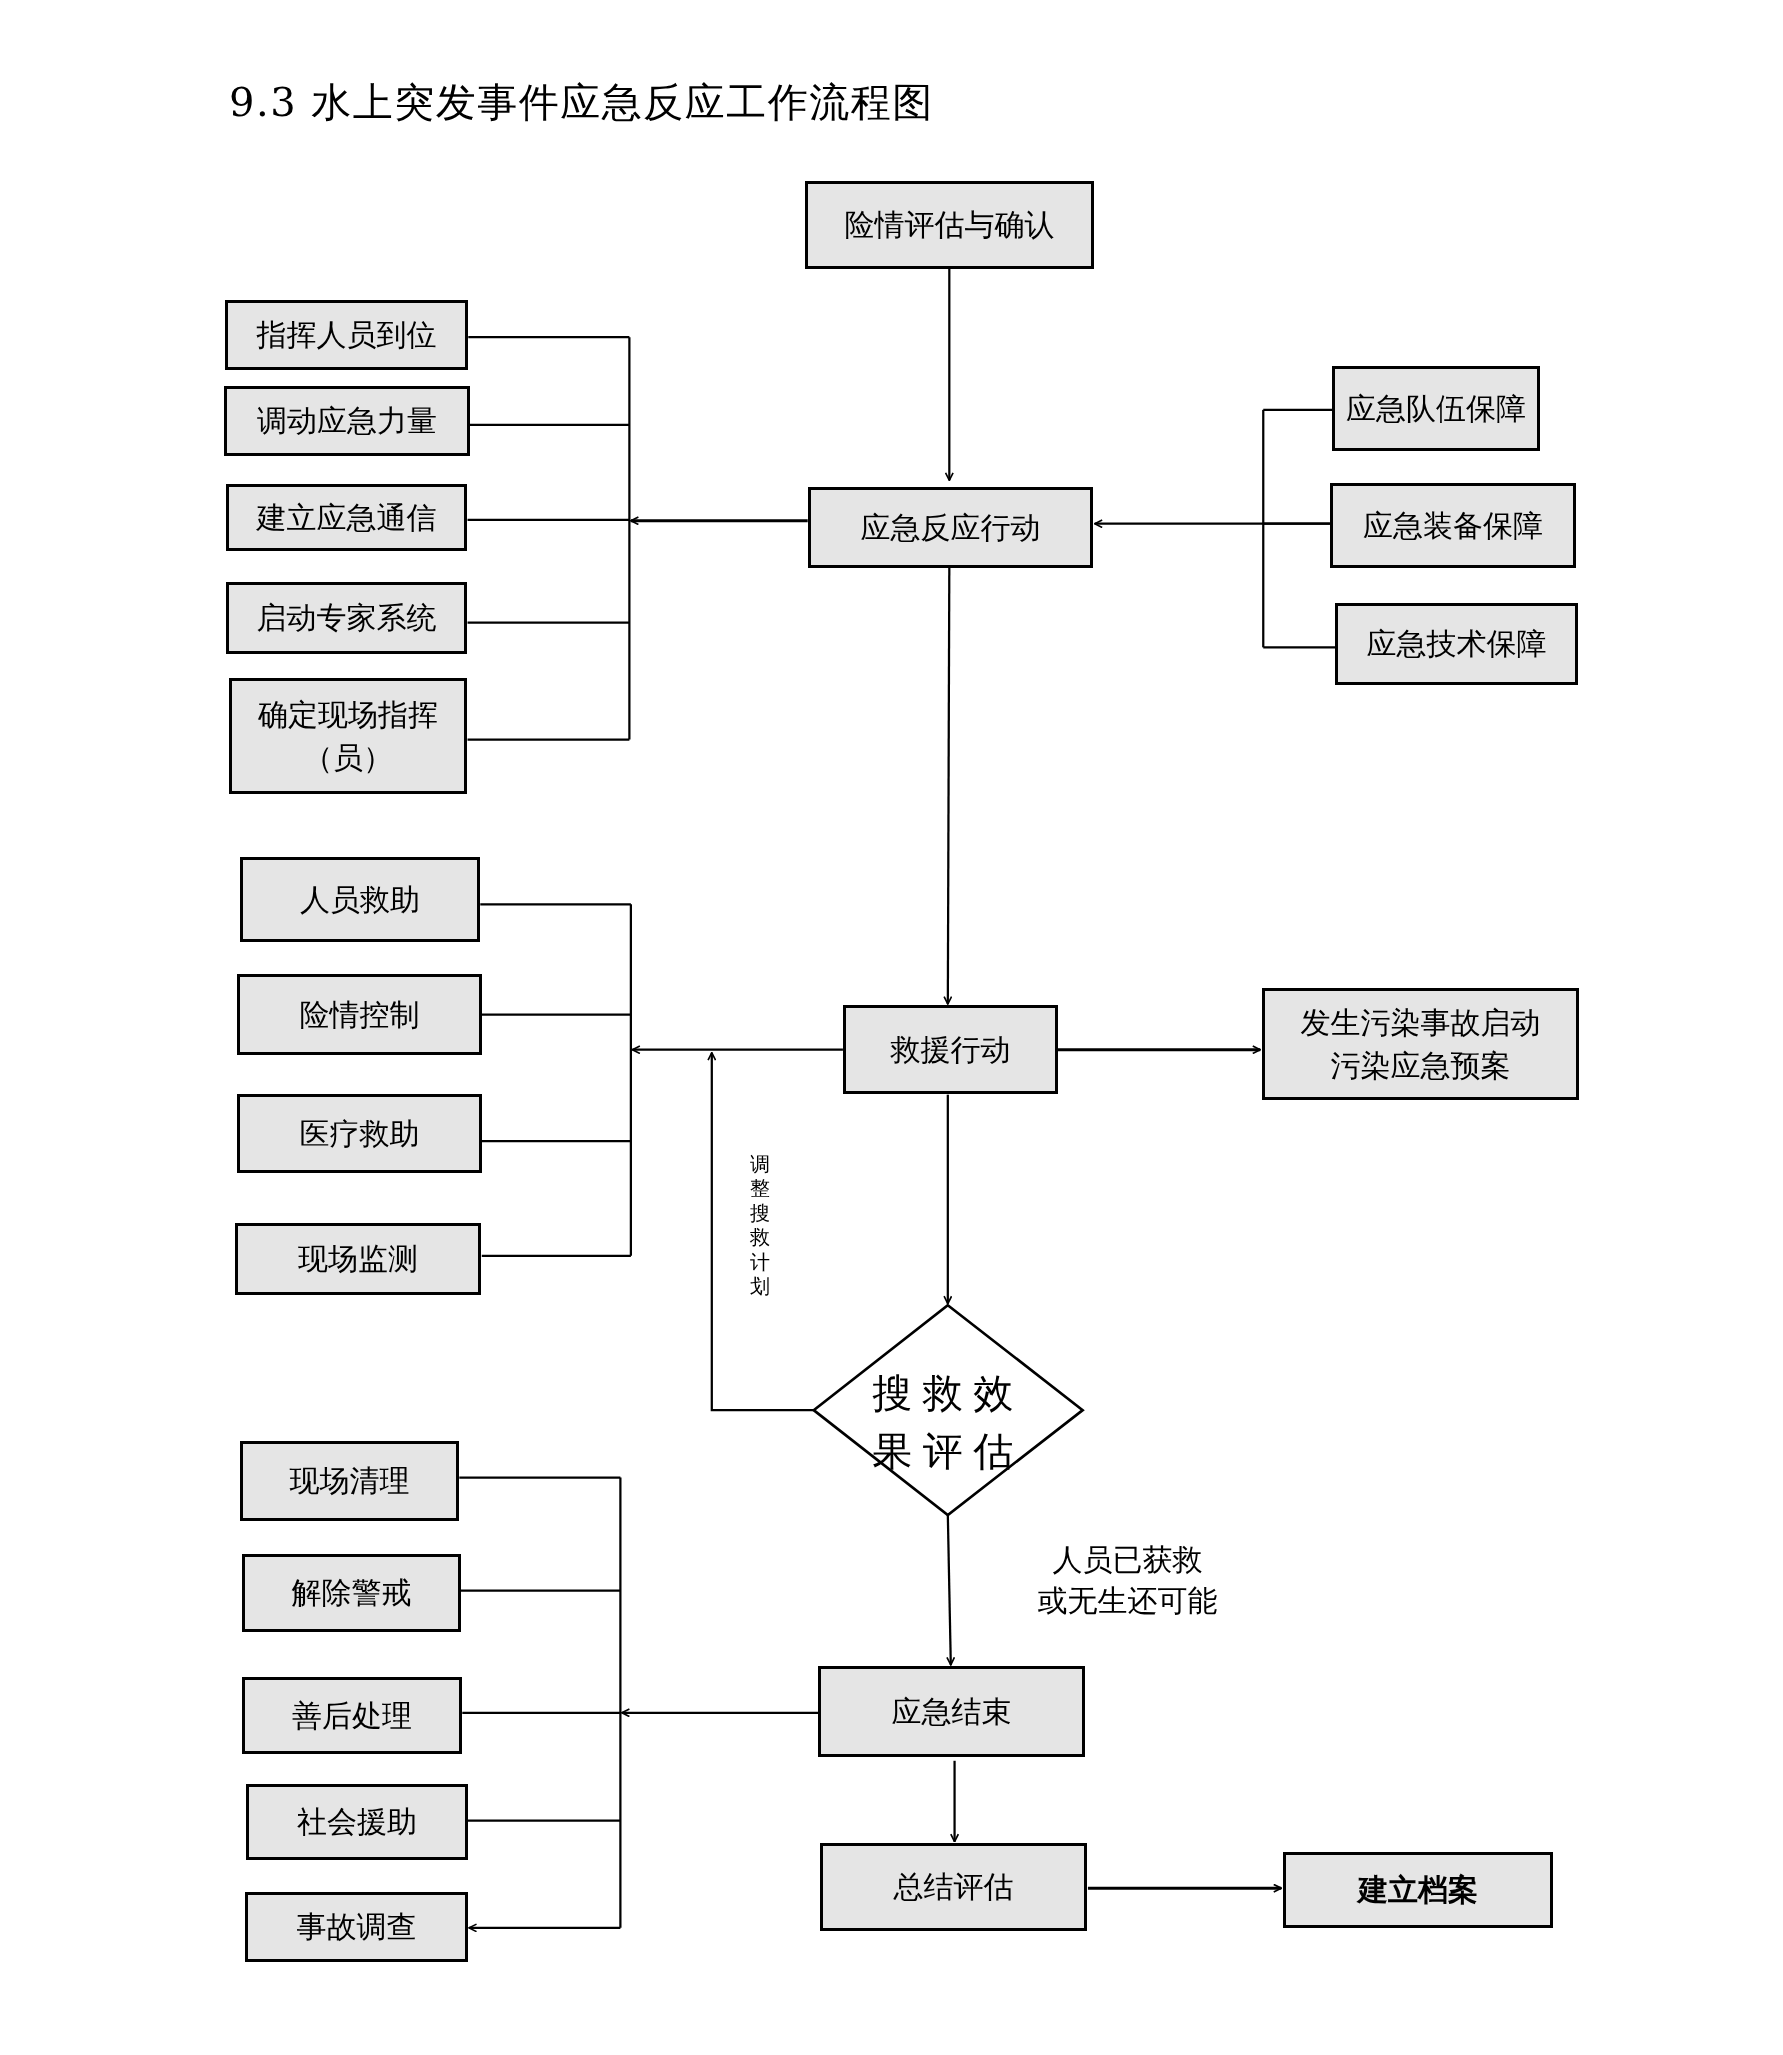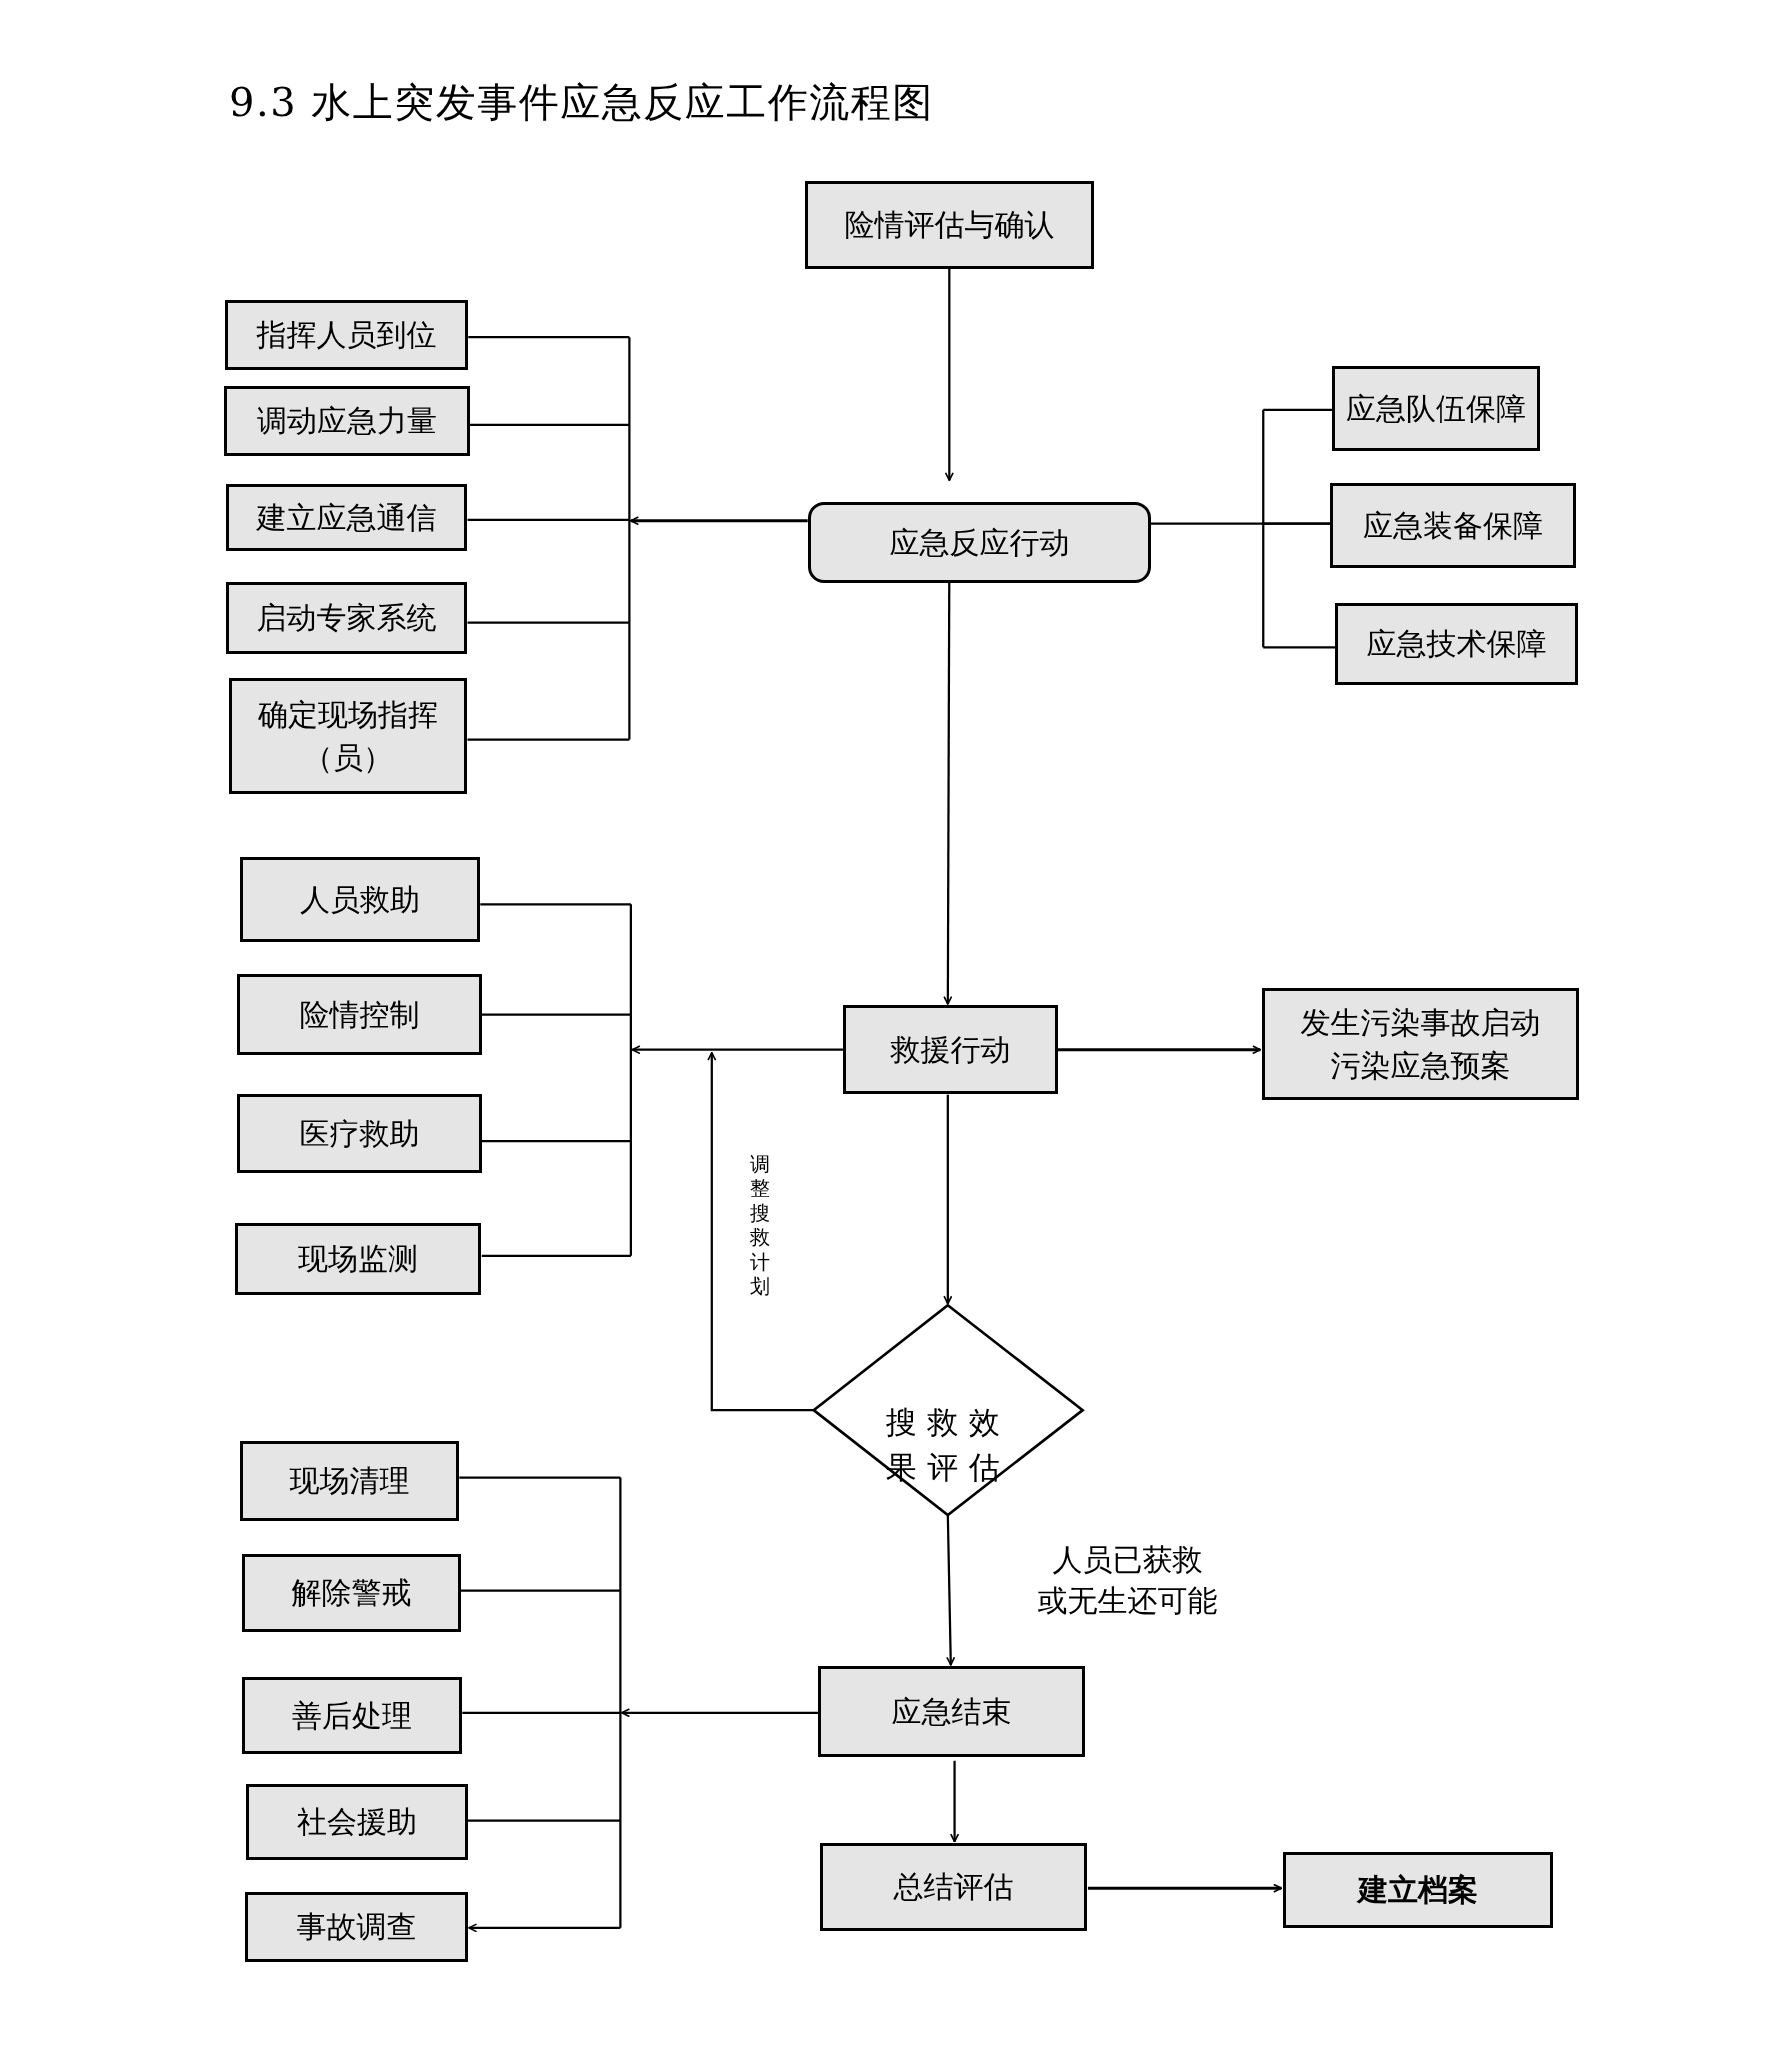--- a/index.html
+++ b/index.html
@@ -5,21 +5,21 @@
   html, body { margin:0; padding:0; background:#ffffff; }
   body { width:1784px; height:2056px; position:relative; overflow:hidden;
          font-family: "DejaVu Serif", "Liberation Serif", serif; color:#000; }
   #diagram { position:absolute; left:0; top:0; }
   .title { position:absolute; left:229px; top:75px; font-size:40px; letter-spacing:1.5px; white-space:nowrap; }
   .node { position:absolute; box-sizing:border-box; border:3px solid #000; background:#e5e5e5;
           display:flex; align-items:center; justify-content:center; text-align:center;
           font-size:30px; line-height:1.45; white-space:pre-line; }
   .label { position:absolute; font-size:30px; line-height:1.35; text-align:center; white-space:pre-line; }
   .vlabel { position:absolute; font-size:20px; line-height:1.22; width:36px; text-align:center; word-break:break-all; }
-  .diamond-text { position:absolute; font-size:31px; line-height:1.45; text-align:center; letter-spacing:10.5px; white-space:pre-line;margin-top:36px; }
+  .diamond-text { position:absolute; font-size:40px; line-height:1.45; text-align:center; letter-spacing:10.5px; white-space:pre-line; }
 </style>
 </head>
 <body>
 
 <svg id="diagram" width="1784" height="2056" viewBox="0 0 2381 2744" xmlns="http://www.w3.org/2000/svg">
   <defs>
     <marker id="arr" viewBox="0 0 12 12" refX="11" refY="6" markerWidth="12" markerHeight="12" markerUnits="userSpaceOnUse" orient="auto">
       <path d="M1,1 L11,6 L1,11" fill="none" stroke="#000" stroke-width="2.2"></path>
     </marker>
   </defs>
@@ -64,21 +64,21 @@
     <line x1="828" y1="2573" x2="626" y2="2573" marker-end="url(#arr)"></line>
     <line x1="1092" y1="2286" x2="830" y2="2286" marker-end="url(#arr)"></line>
 
     <polygon points="1265,1742 1445,1882 1265,2022 1086,1882" stroke-width="3.5" fill="#fff"></polygon>
   </g>
 </svg>
 
 <div class="title">9.3  水上突发事件应急反应工作流程图</div>
 
 <div class="node" style="left:805px;top:181px;width:289px;height:88px;">险情评估与确认</div>
-<div class="node" style="left:808px;top:502px;width:343px;height:81px;border-radius:16px;">应急反应行动</div>
+<div class="node" style="left:808px;top:487px;width:285px;height:81px;">应急反应行动</div>
 <div class="node" style="left:843px;top:1005px;width:215px;height:89px;">救援行动</div>
 <div class="diamond-text" style="left:858px;top:1364px;width:180px;">搜救效
 果评估</div>
 <div class="node" style="left:818px;top:1666px;width:267px;height:91px;">应急结束</div>
 <div class="node" style="left:820px;top:1843px;width:267px;height:88px;">总结评估</div>
 <div class="node" style="left:1283px;top:1852px;width:270px;height:76px;font-weight:bold;">建立档案</div>
 <div class="node" style="left:1262px;top:988px;width:317px;height:112px;">发生污染事故启动
 污染应急预案</div>
 
 <div class="node" style="left:225px;top:300px;width:243px;height:70px;">指挥人员到位</div>

